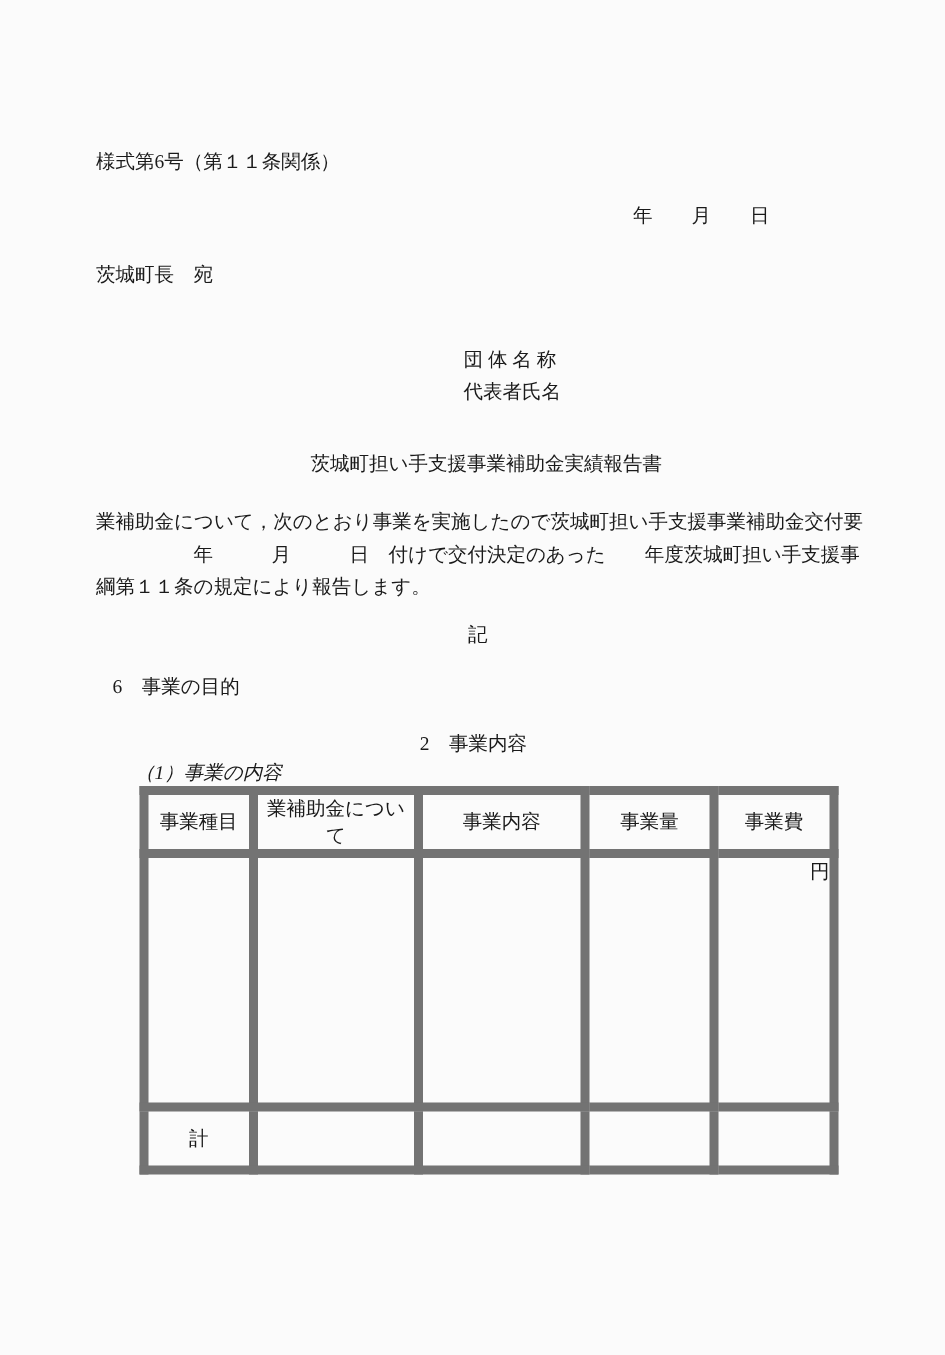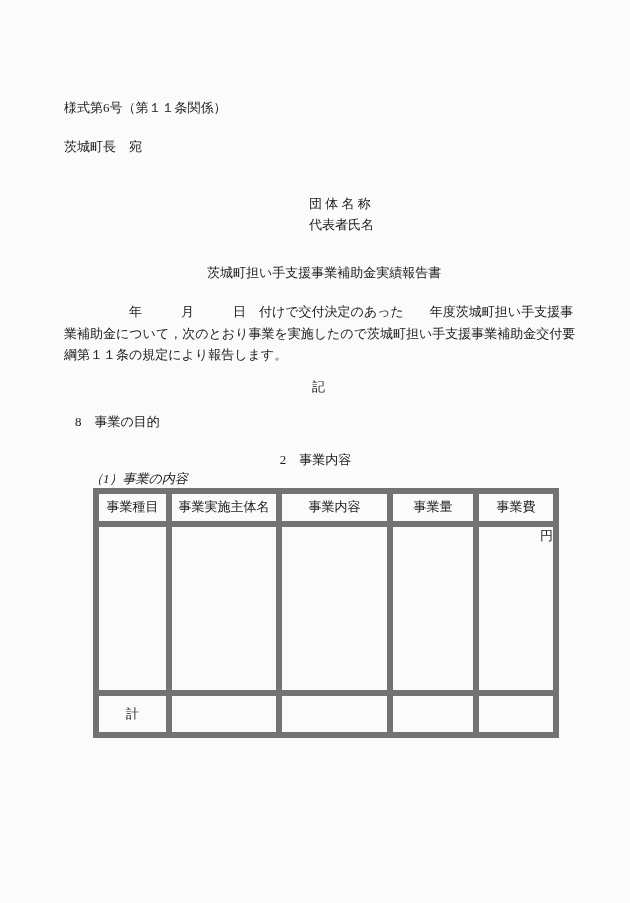--- a/index.html
+++ b/index.html
@@ -81,56 +81,57 @@
   .c4 { width: 86px; }
   .c5 { width: 80px; }
 </style>
 </head>
 <body>
 
 <div class="page">
 
   <div class="line form-number">様式第6号（第１１条関係）</div>
 
+  <div class="line date-line">年　　月　　日</div>
 
   <div class="line addressee">茨城町長　宛</div>
 
   <div class="org-block">
     <div class="line">団 体 名 称</div>
     <div class="line">代表者氏名</div>
   </div>
 
   <div class="line doc-title">茨城町担い手支援事業補助金実績報告書</div>
 
   <div class="body-paragraph">
+    <div class="line">業補助金について，次のとおり事業を実施したので茨城町担い手支援事業補助金交付要</div>
     <div class="line">　　　　　年　　　月　　　日　付けで交付決定のあった　　年度茨城町担い手支援事</div>
-    <div class="line">業補助金について，次のとおり事業を実施したので茨城町担い手支援事業補助金交付要</div>
     <div class="line">綱第１１条の規定により報告します。</div>
   </div>
 
   <div class="line record-marker">記</div>
 
-  <div class="line section-item-1">8　事業の目的</div>
+  <div class="line section-item-1">6　事業の目的</div>
 
   <div class="line section-item-2">2　事業内容</div>
 
   <div class="line section-item-2-1">（1）事業の内容</div>
 
   <table class="biz-table">
     <colgroup>
       <col class="c1">
         <col class="c2">
         <col class="c3">
         <col class="c4">
         <col class="c5">
     </colgroup>
     <thead>
       <tr>
         <th>事業種目</th>
-        <th>事業実施主体名</th>
+        <th>業補助金について</th>
         <th>事業内容</th>
         <th>事業量</th>
         <th>事業費</th>
       </tr>
     </thead>
     <tbody>
       <tr class="body-row">
         <td></td>
         <td></td>
         <td></td>

